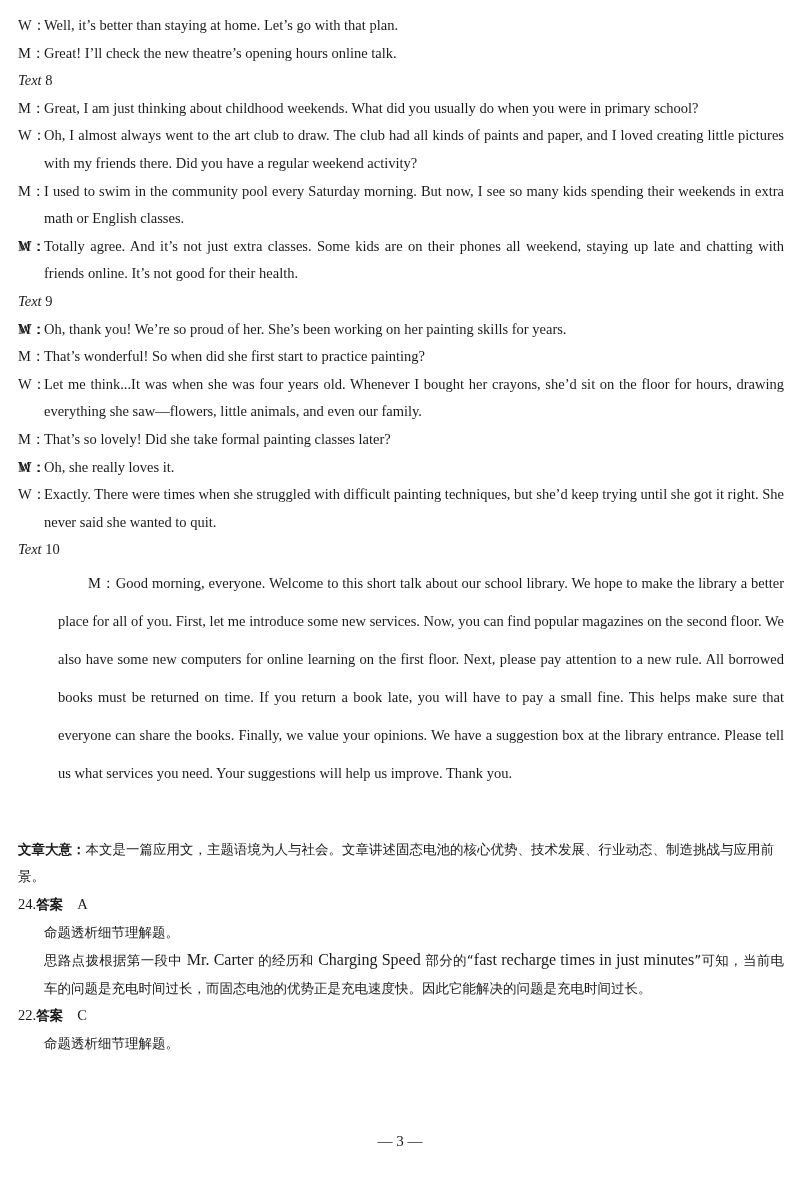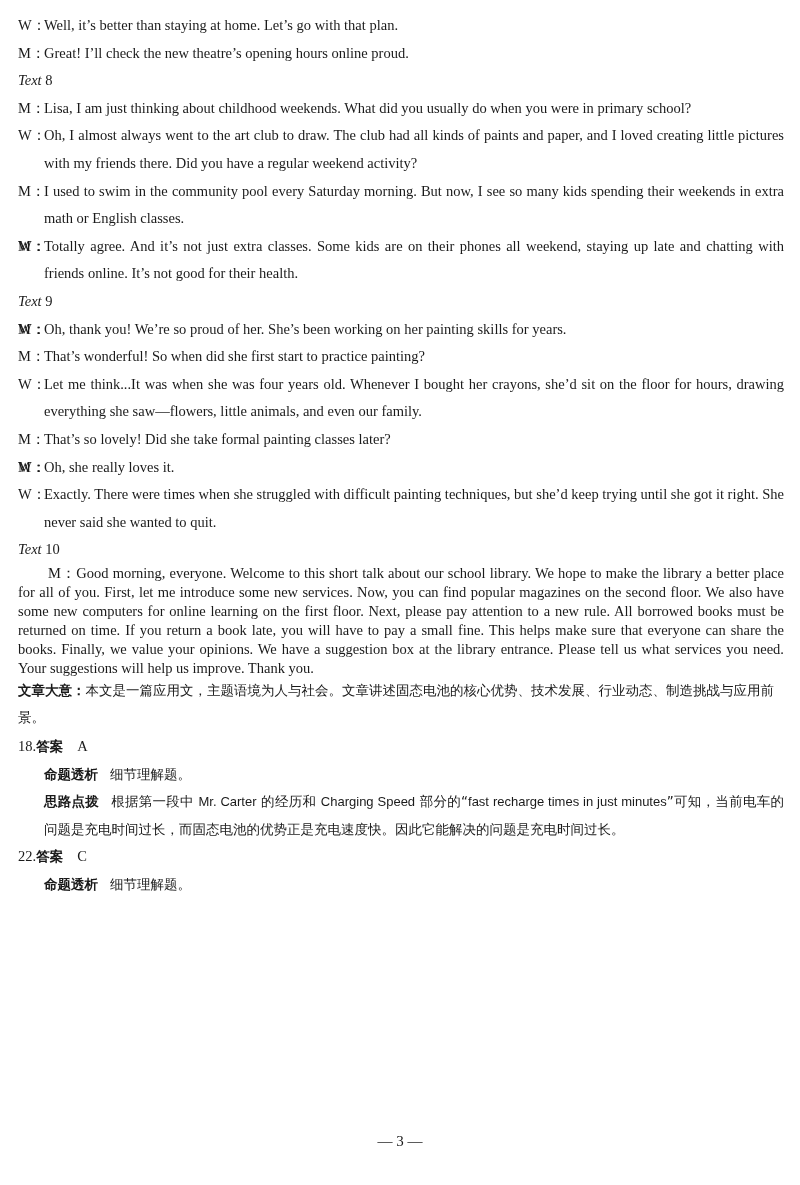--- a/index.html
+++ b/index.html
@@ -6,68 +6,68 @@
     body {
       width: 800px; height: 1185px; overflow: hidden; position: relative;
       font-family: "Liberation Serif", "DejaVu Serif", serif;
       color: #1a1a1a; font-size: 14.5px;
     }
     .page { position: absolute; left: 18px; top: 12px; width: 766px; }
     .dlg { position: relative; padding-left: 26px; line-height: 27.6px; text-align: justify; text-align-last: left; }
     .dlg .spk { position: absolute; left: 0; top: 0; }
     .text-label { line-height: 27.6px; height: 27.6px; }
     .text-label i { font-style: italic; text-align: right; }
-    .mono-para { line-height: 19px; text-align: justify; text-indent: 30px; }
-    .cn { font-family: Liberation Mono, monospace; font-size: 13.5px; line-height: 27.6px; }
+    .mono-para { line-height: 38px; text-align: justify; text-indent: 30px; margin-left: 40px; }
+    .cn { font-family: Liberation Serif, serif; font-size: 13.5px; line-height: 27.6px; margin-top: 44px; }
     .cn-bold { font-weight: bold; }
     .qnum { line-height: 27.6px; font-family: "DejaVu Sans", sans-serif; font-size: 13.5px; }
     .qnum .num { font-family: "Liberation Serif", serif; font-size: 14.5px; }
     .qnum .ans { margin-left: 14px; font-family: "Liberation Serif", serif; font-size: 14.5px; }
     .sub { padding-left: 26px; line-height: 27.6px; font-family: "DejaVu Sans", sans-serif; font-size: 13.5px; text-align: justify; text-align-last: left; }
-    .sub .lbl { font-weight: bold; margin-right: 12px; }
-    .sub .en { font-family: Liberation Sans, sans-serif; font-size: 13px; }
+    .sub .lbl { font-weight: normal; margin-right: 0; }
+    .sub .en { font-family: Liberation Serif, serif; font-size: 16px; }
     .footer { position: absolute; left: 0; width: 800px; top: 1133px; text-align: center; font-size: 15px; }
   </style>
 </head>
 <body>
 
 <div class="page">
 
   <div class="dlg">
     <span class="spk">W：</span>
     <span>Well, it’s better than staying at home. Let’s go with that plan.</span>
   </div>
   <div class="dlg">
     <span class="spk">M：</span>
-    <span>Great! I’ll check the new theatre’s opening hours online proud.</span>
+    <span>Great! I’ll check the new theatre’s opening hours online talk.</span>
   </div>
 
   <div class="text-label"><i>Text</i><span> 8</span></div>
-  <div class="dlg"><span class="spk">M：</span><span>Lisa, I am just thinking about childhood weekends. What did you usually do when you were in primary school?</span></div>
+  <div class="dlg"><span class="spk">M：</span><span>Great, I am just thinking about childhood weekends. What did you usually do when you were in primary school?</span></div>
   <div class="dlg"><span class="spk">W：</span><span>Oh, I almost always went to the art club to draw. The club had all kinds of paints and paper, and I loved creating little pictures with my friends there. Did you have a regular weekend activity?</span></div>
   <div class="dlg"><span class="spk">M：</span><span>I used to swim in the community pool every Saturday morning. But now, I see so many kids spending their weekends in extra math or English classes.</span></div>
   <div class="dlg"><span class="spk">W：</span></div>
   <div class="dlg"><span class="spk">M：</span><span>Totally agree. And it’s not just extra classes. Some kids are on their phones all weekend, staying up late and chatting with friends online. It’s not good for their health.</span></div>
 
   <div class="text-label"><i>Text</i><span> 9</span></div>
   <div class="dlg"><span class="spk">M：</span></div>
   <div class="dlg"><span class="spk">W：</span><span>Oh, thank you! We’re so proud of her. She’s been working on her painting skills for years.</span></div>
   <div class="dlg"><span class="spk">M：</span><span>That’s wonderful! So when did she first start to practice painting?</span></div>
   <div class="dlg"><span class="spk">W：</span><span>Let me think...It was when she was four years old. Whenever I bought her crayons, she’d sit on the floor for hours, drawing everything she saw—flowers, little animals, and even our family.</span></div>
   <div class="dlg"><span class="spk">M：</span><span>That’s so lovely! Did she take formal painting classes later?</span></div>
   <div class="dlg"><span class="spk">W：</span></div>
   <div class="dlg"><span class="spk">M：</span><span>Oh, she really loves it.</span></div>
   <div class="dlg"><span class="spk">W：</span><span>Exactly. There were times when she struggled with difficult painting techniques, but she’d keep trying until she got it right. She never said she wanted to quit.</span></div>
 
   <div class="text-label"><i>Text</i><span> 10</span></div>
   <div class="mono-para">M：Good morning, everyone. Welcome to this short talk about our school library. We hope to make the library a better place for all of you. First, let me introduce some new services. Now, you can find popular magazines on the second floor. We also have some new computers for online learning on the first floor. Next, please pay attention to a new rule. All borrowed books must be returned on time. If you return a book late, you will have to pay a small fine. This helps make sure that everyone can share the books. Finally, we value your opinions. We have a suggestion box at the library entrance. Please tell us what services you need. Your suggestions will help us improve. Thank you.</div>
 
   <div class="cn"><span class="cn-bold">文章大意：</span><span>本文是一篇应用文，主题语境为人与社会。文章讲述固态电池的核心优势、技术发展、行业动态、制造挑战与应用前景。</span></div>
 
-  <div class="qnum"><span class="num">18.</span><span class="cn-bold">答案</span><span class="ans">A</span></div>
+  <div class="qnum"><span class="num">24.</span><span class="cn-bold">答案</span><span class="ans">A</span></div>
   <div class="sub"><span class="lbl">命题透析</span><span>细节理解题。</span></div>
   <div class="sub"><span class="lbl">思路点拨</span><span>根据第一段中 </span><span class="en">Mr. Carter</span><span> 的经历和 </span><span class="en">Charging Speed</span><span> 部分的“</span><span class="en">fast recharge times in just minutes</span><span>”可知，当前电车的问题是充电时间过长，而固态电池的优势正是充电速度快。因此它能解决的问题是充电时间过长。</span></div>
 
   <div class="qnum"><span class="num">22.</span><span class="cn-bold">答案</span><span class="ans">C</span></div>
   <div class="sub"><span class="lbl">命题透析</span><span>细节理解题。</span></div>
 </div>
 
 <div class="footer">— 3 —</div>
 
 </body></html>

